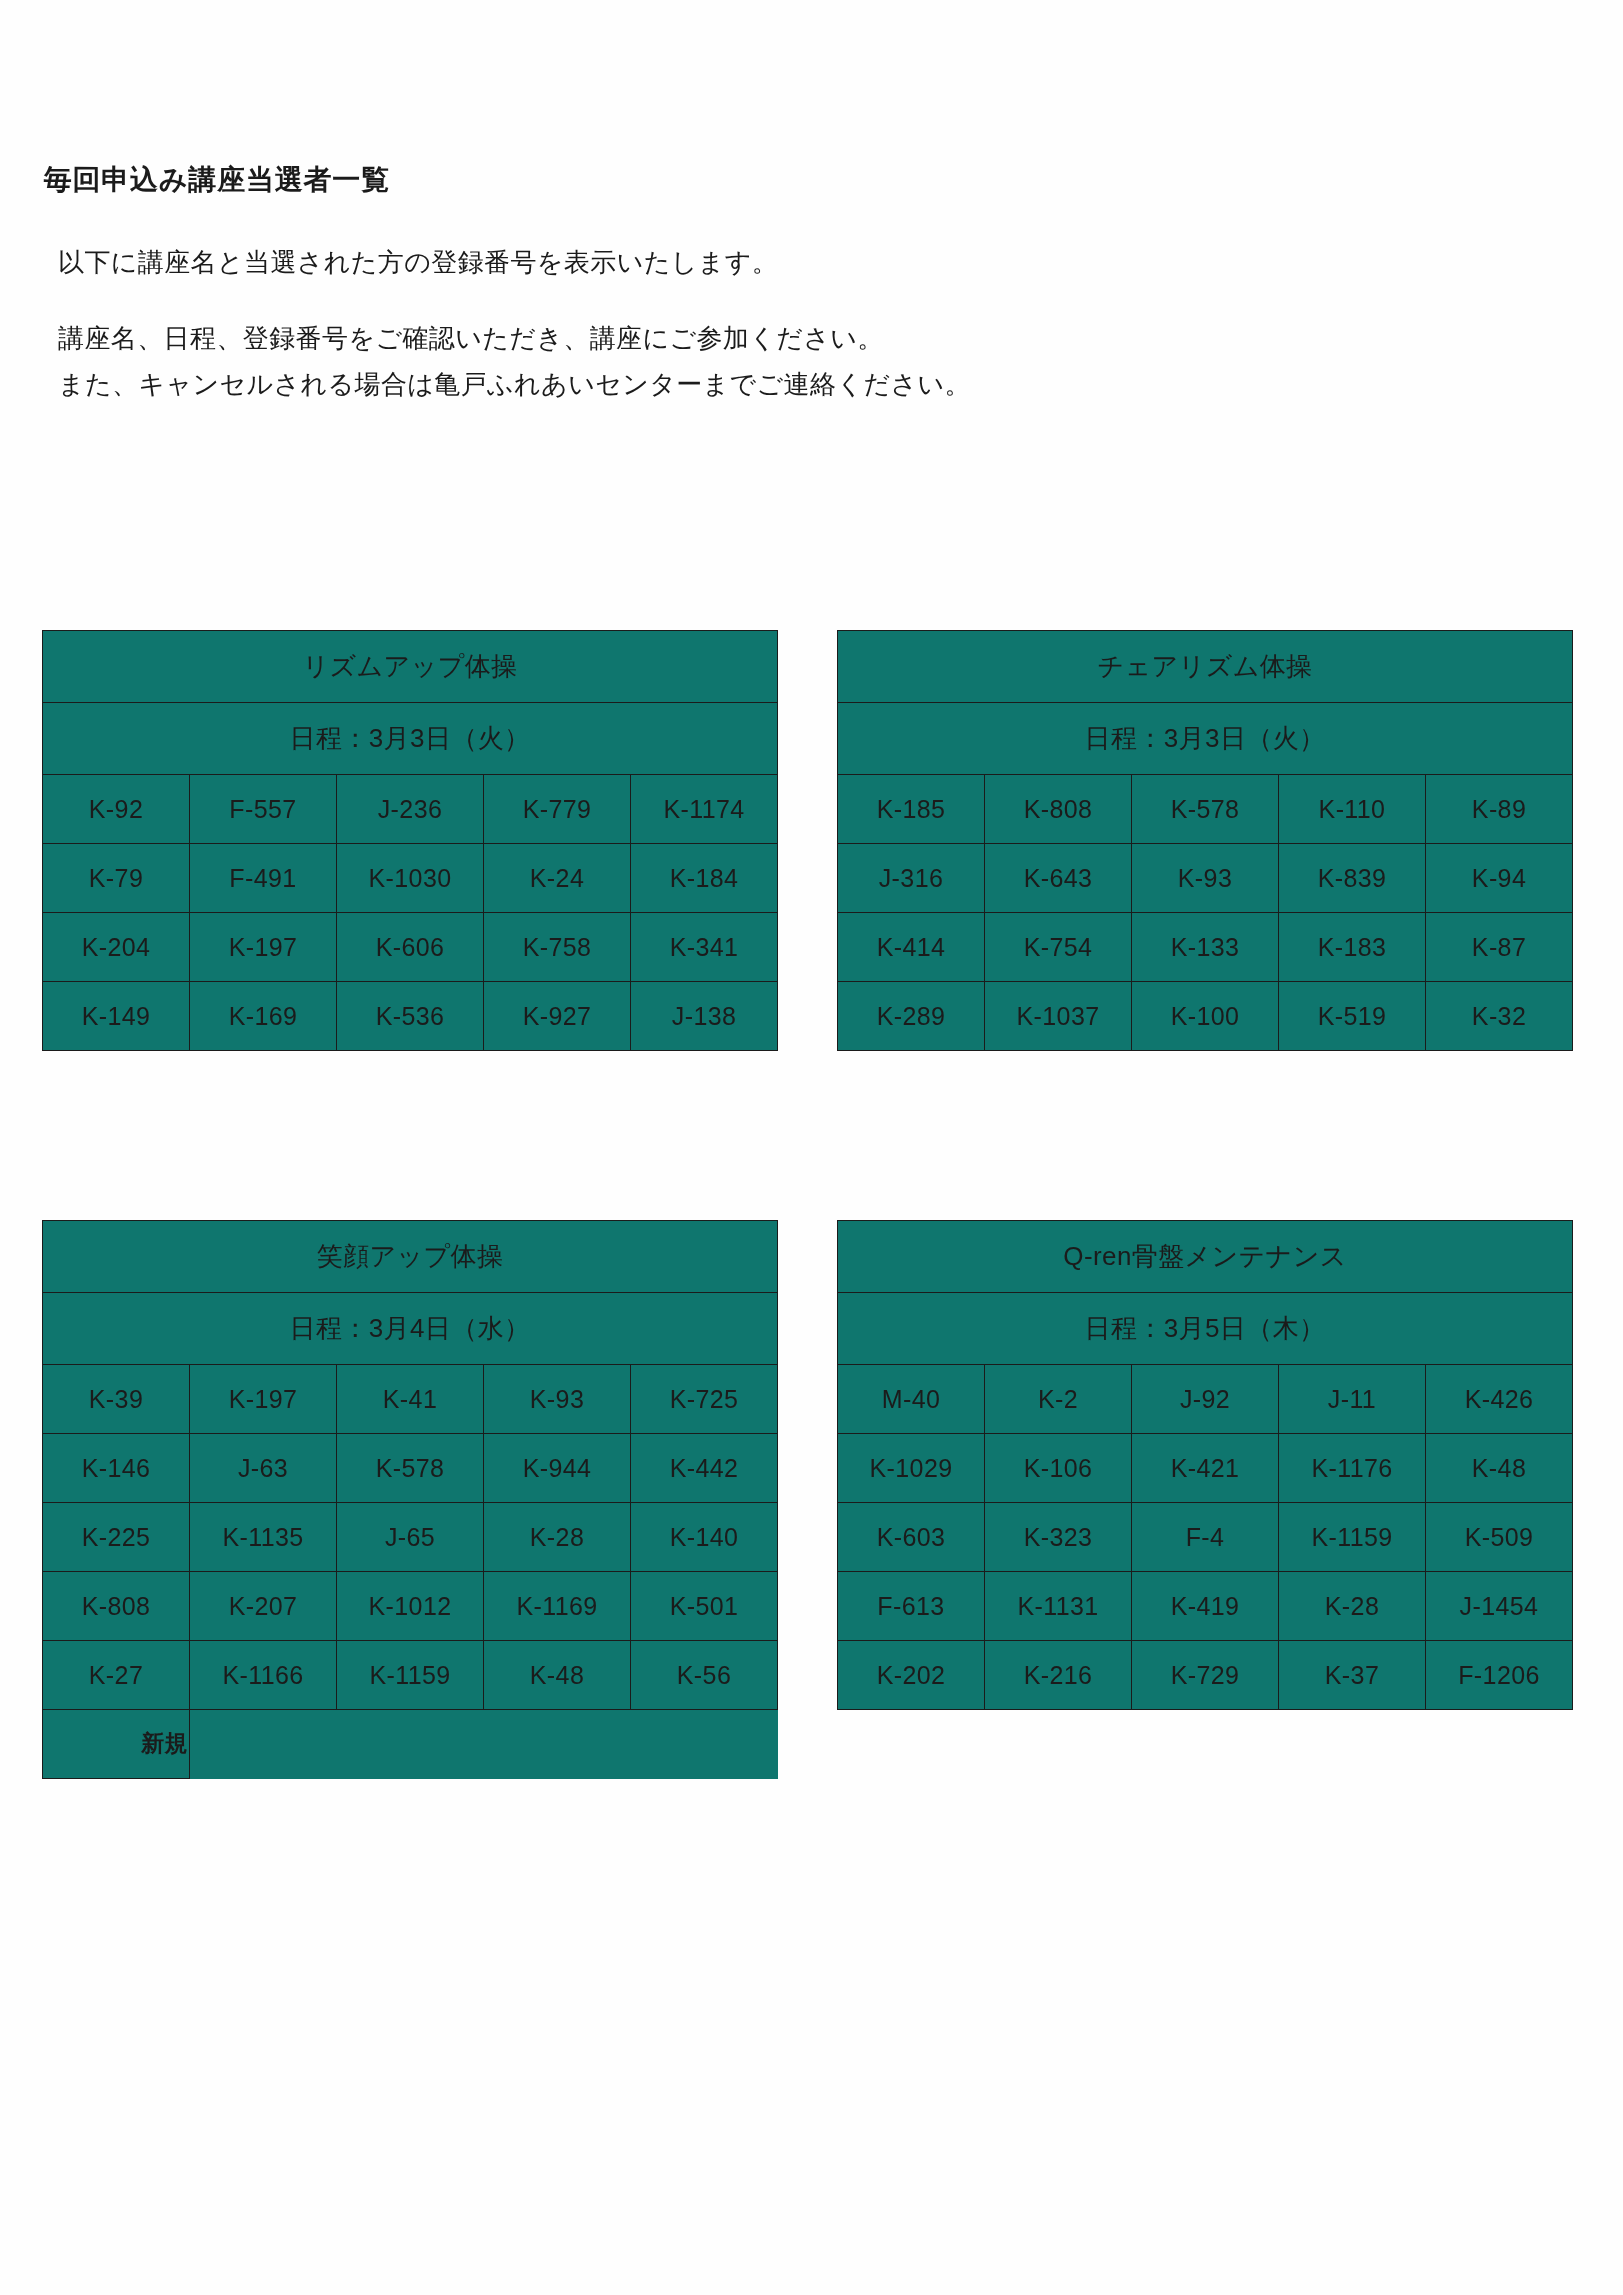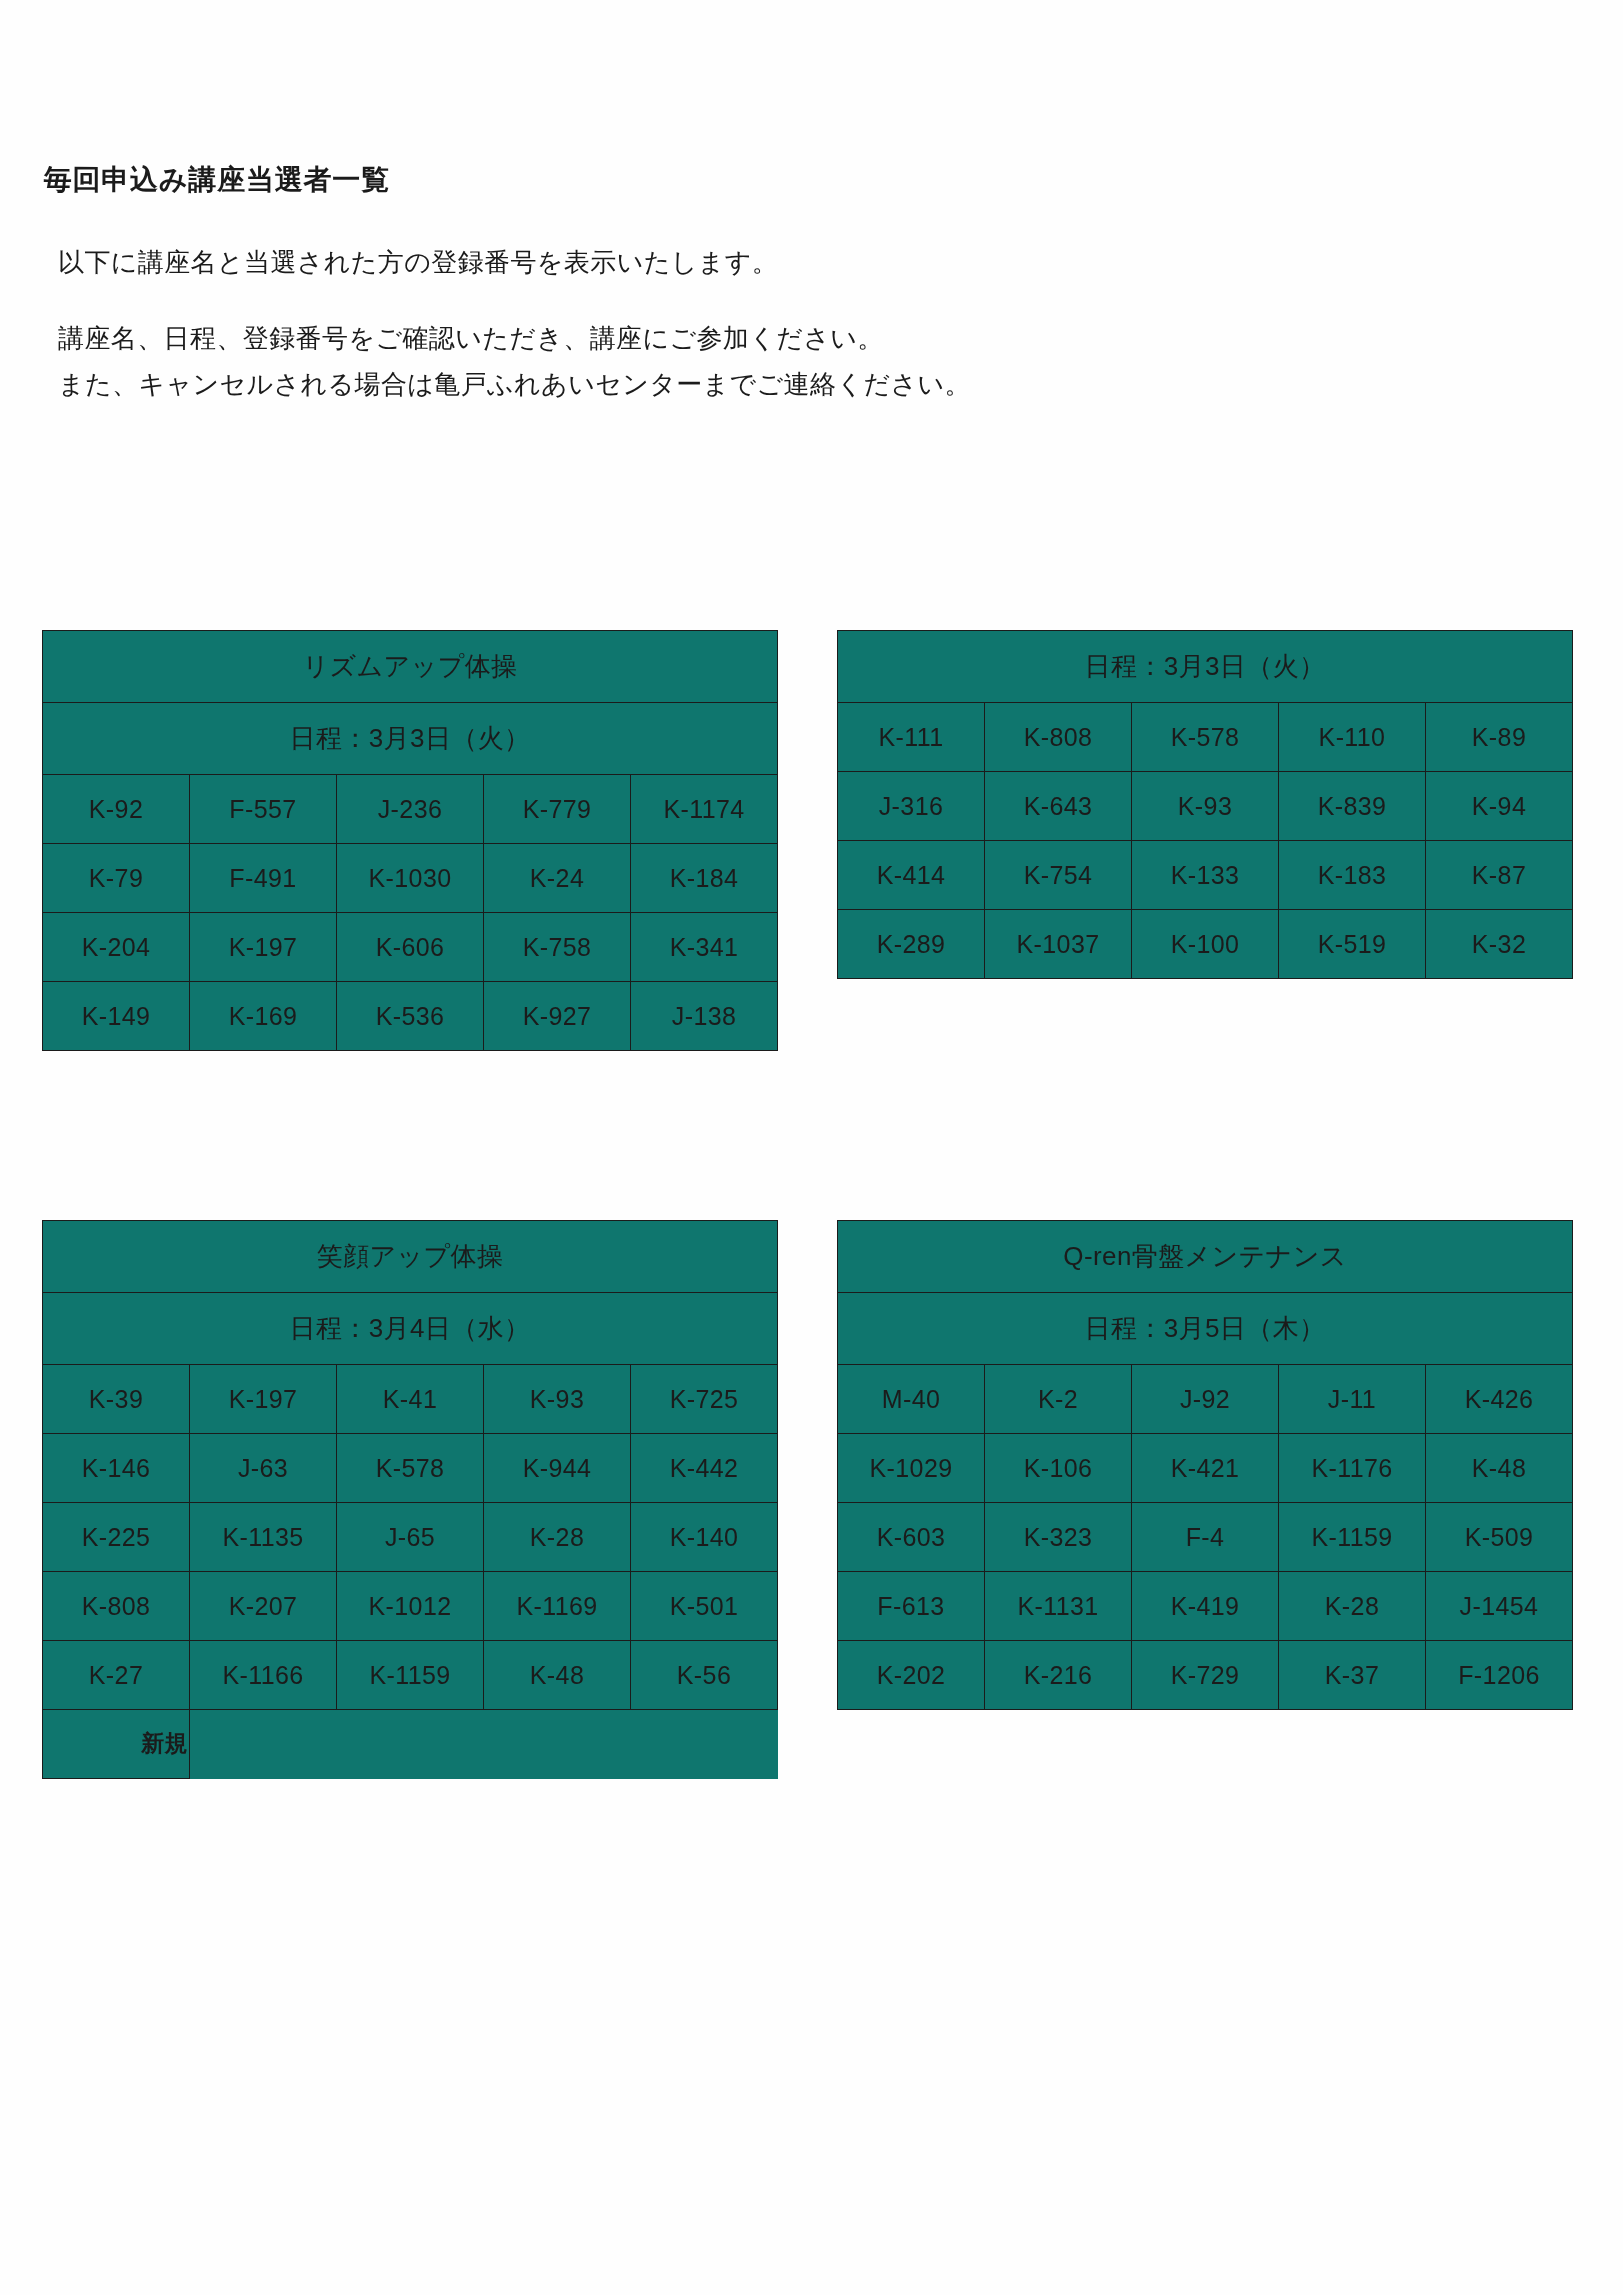--- a/index.html
+++ b/index.html
@@ -169,24 +169,27 @@
         <table class="course">
           <colgroup>
             <col class="cell-col">
               <col class="cell-col">
               <col class="cell-col">
               <col class="cell-col">
               <col class="cell-col">
           </colgroup>
           <tbody>
             <tr>
+              <td class="head" colspan="5">チェアリズム体操</td>
+            </tr>
+            <tr>
               <td class="date" colspan="5">日程：3月3日（火）</td>
             </tr>
             <tr>
-              <td>K-111</td>
+              <td>K-185</td>
               <td>K-808</td>
               <td>K-578</td>
               <td>K-110</td>
               <td>K-89</td>
             </tr>
             <tr>
               <td>J-316</td>
               <td>K-643</td>
               <td>K-93</td>
               <td>K-839</td>

